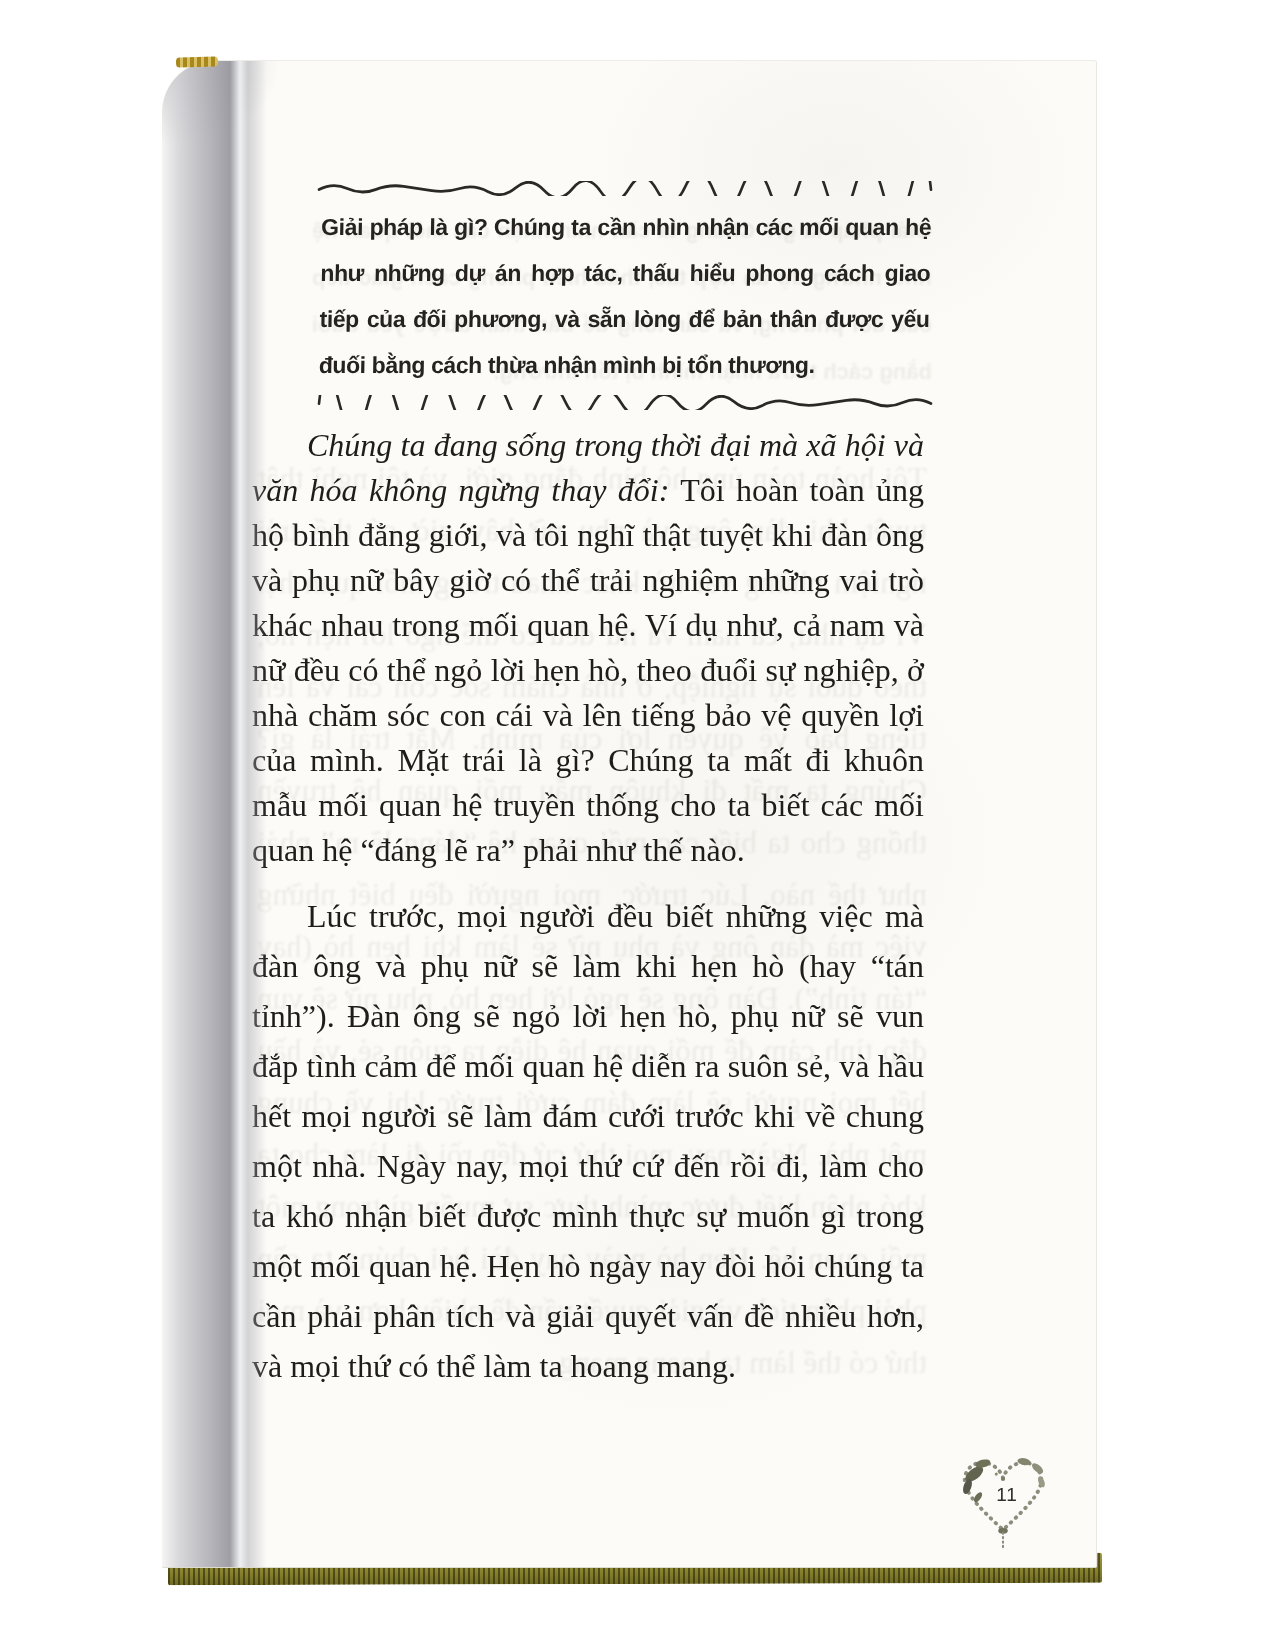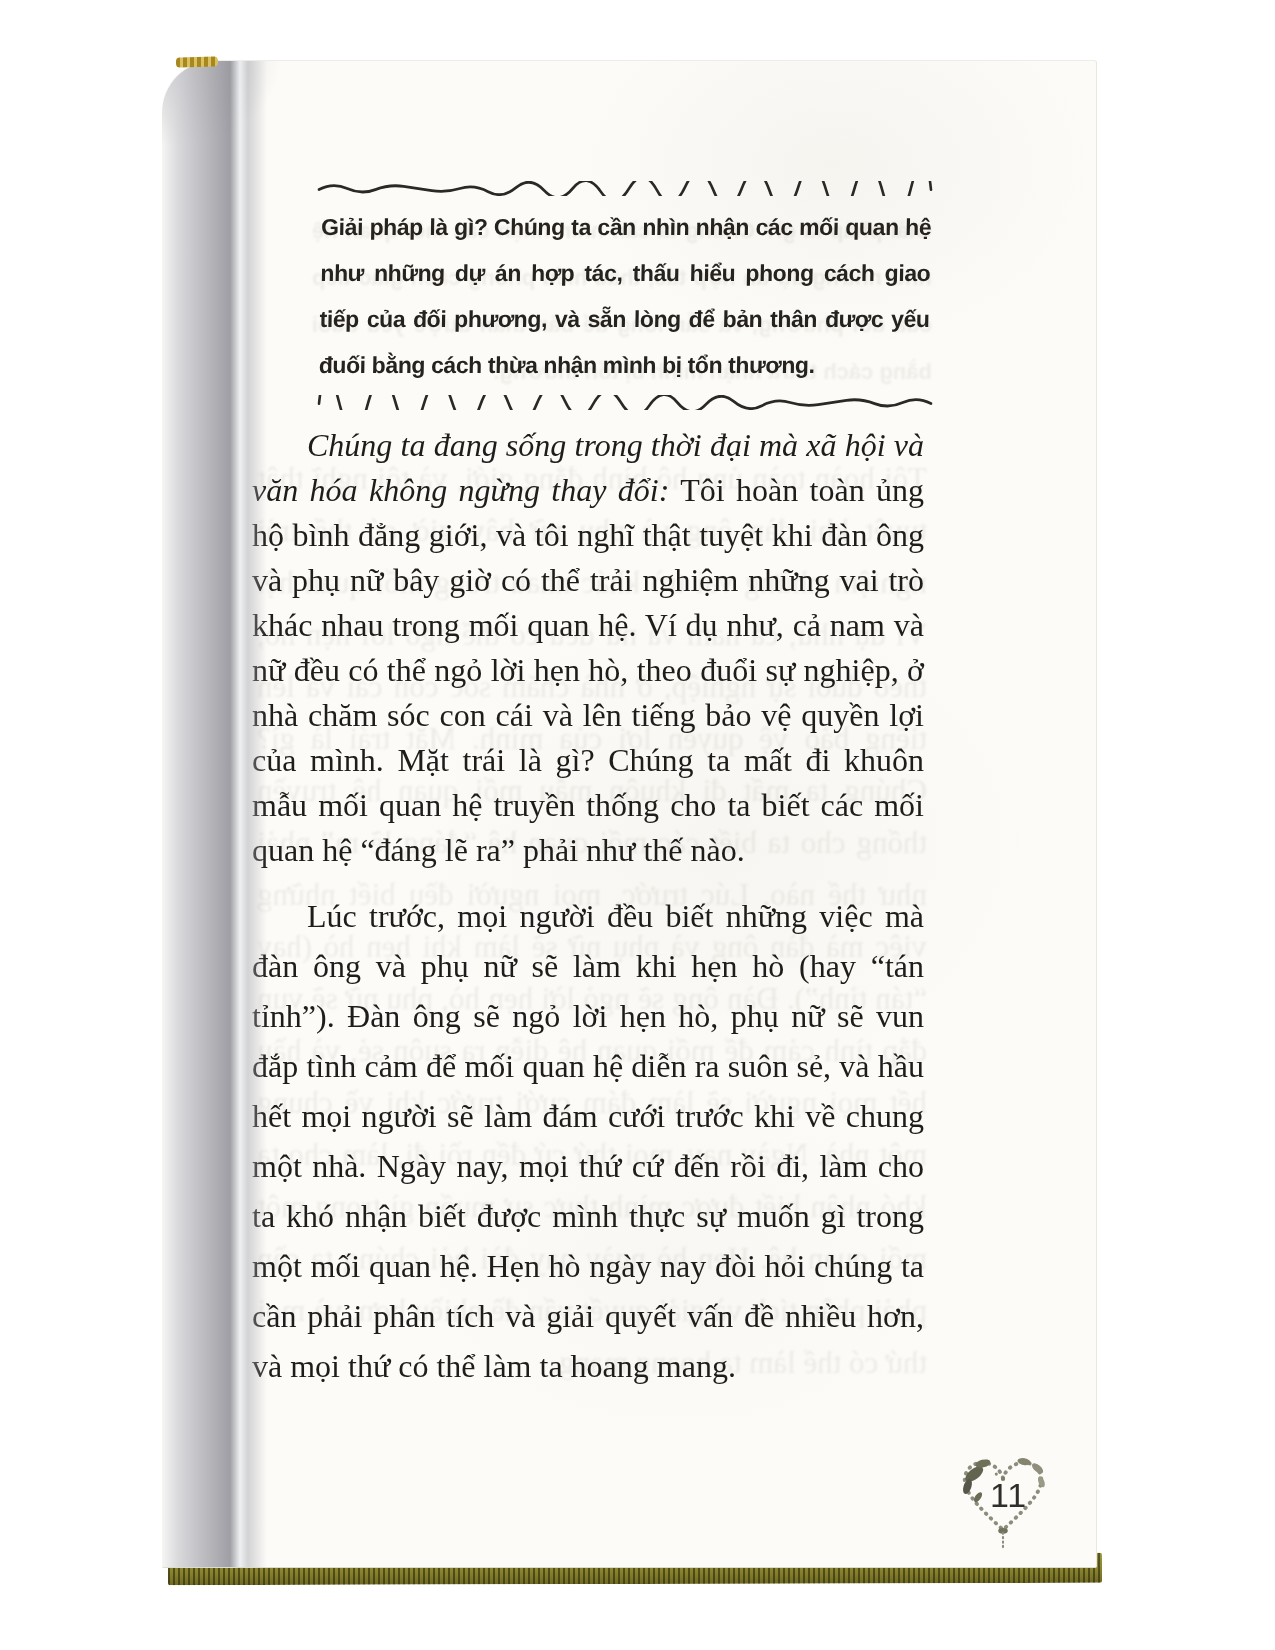--- a/index.html
+++ b/index.html
@@ -89,21 +89,21 @@
     font-size:31px;line-height:52px;
   }
   
   .ornament{
     position:absolute;left:793px;top:1388px;width:96px;height:104px;z-index:2;
   }
   .ornament svg{position:absolute;left:0;top:0;}
   .page-number{
     position:absolute;left:52%;top:44%;transform:translate(-40%,-50%);
     font-family:"Liberation Sans","DejaVu Sans",sans-serif;
-    font-size:34px;color:#2f2e2b;letter-spacing:1px;
+    font-size:19px;color:#2f2e2b;letter-spacing:1px;
   }
 </style>
 </head>
 <body>
 
 <div class="canvas">
 
   <div class="fabric"></div>
 
   <div class="page">

